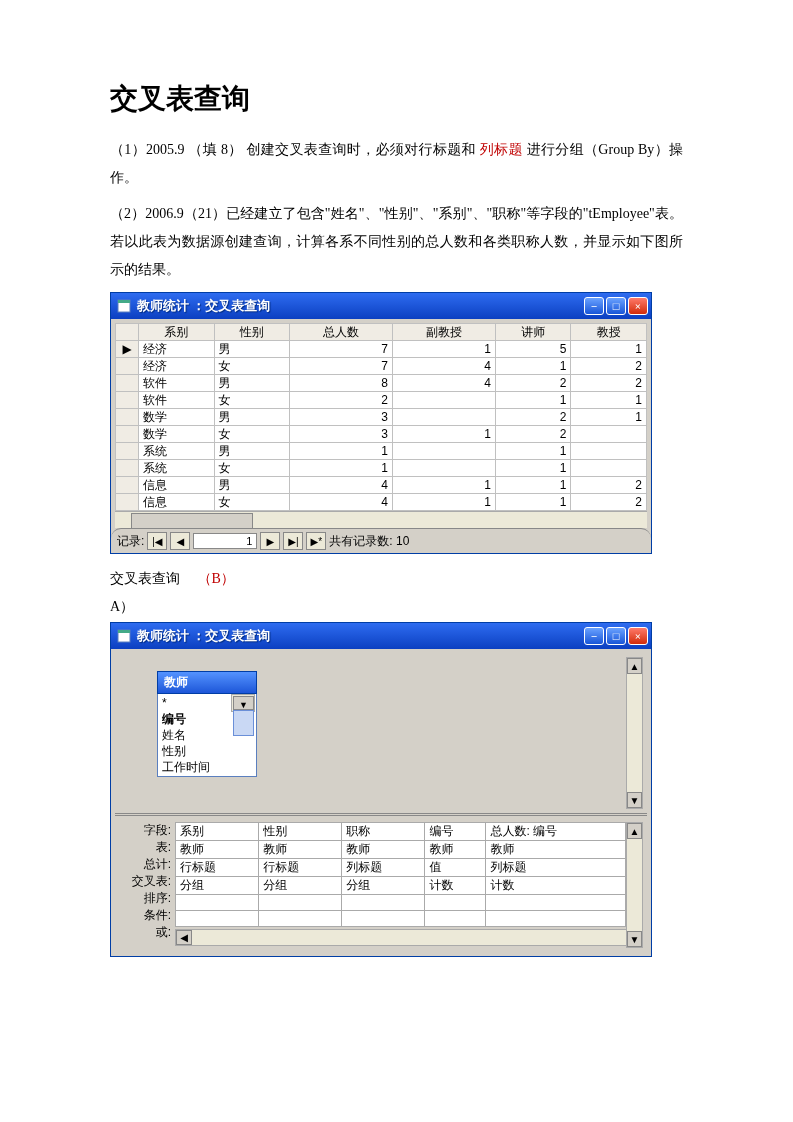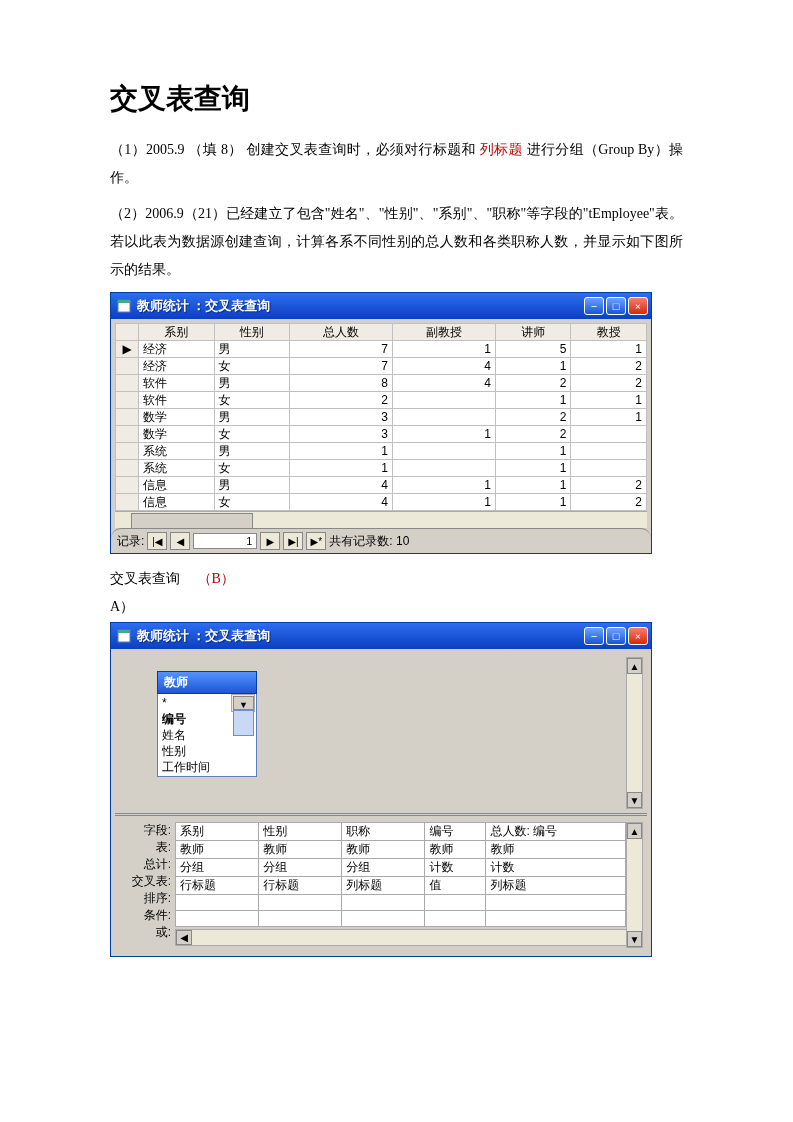--- a/index.html
+++ b/index.html
@@ -485,33 +485,33 @@
               </tr>
               <tr>
                 <td>教师</td>
                 <td>教师</td>
                 <td>教师</td>
                 <td>教师</td>
                 <td>教师</td>
                 <td></td>
               </tr>
               <tr>
+                <td>行标题</td>
+                <td>行标题</td>
+                <td>列标题</td>
+                <td>值</td>
+                <td>列标题</td>
+                <td></td>
+              </tr>
+              <tr>
                 <td>分组</td>
                 <td>分组</td>
                 <td>分组</td>
                 <td>计数</td>
                 <td>计数</td>
-                <td></td>
-              </tr>
-              <tr>
-                <td>行标题</td>
-                <td>行标题</td>
-                <td>列标题</td>
-                <td>值</td>
-                <td>列标题</td>
                 <td></td>
               </tr>
               <tr>
                 <td></td>
                 <td></td>
                 <td></td>
                 <td></td>
                 <td></td>
                 <td></td>
               </tr>

